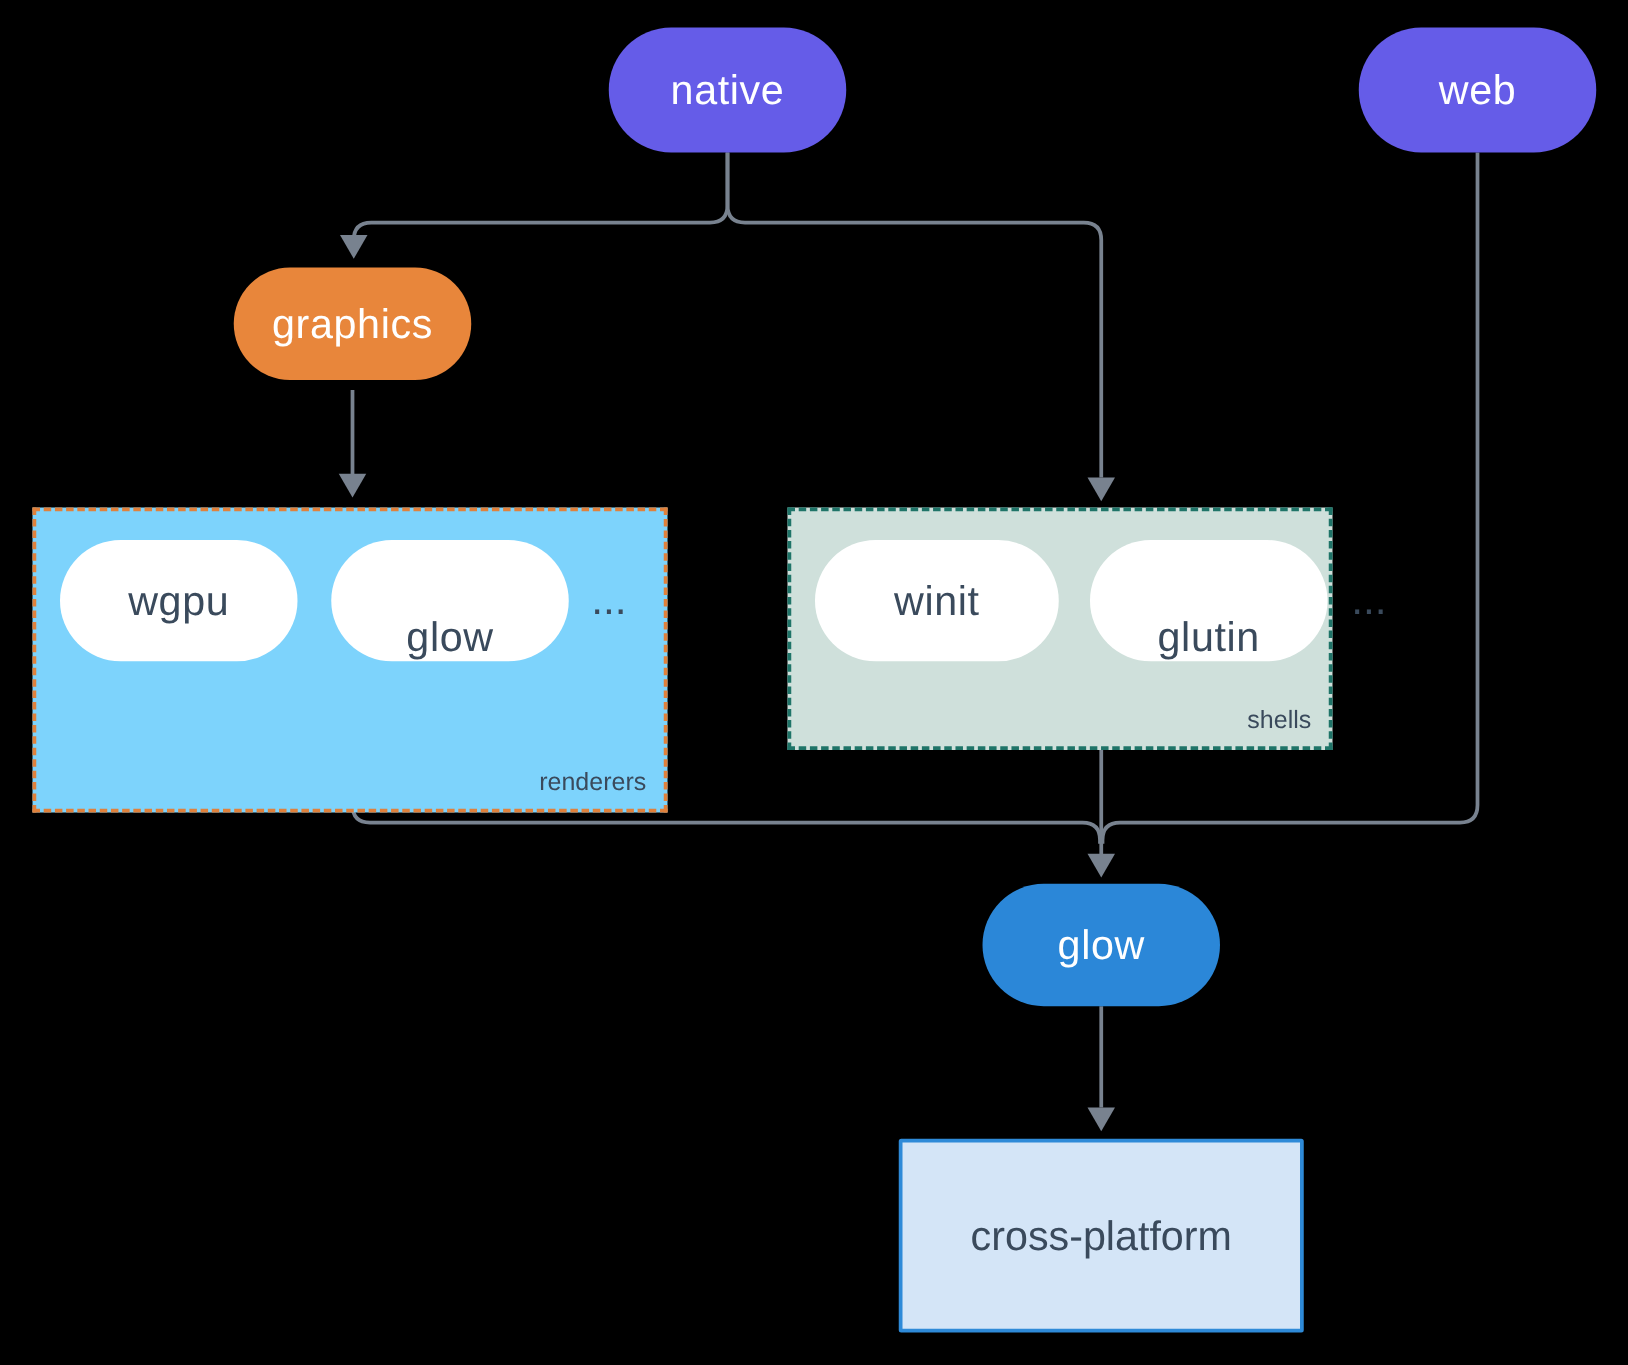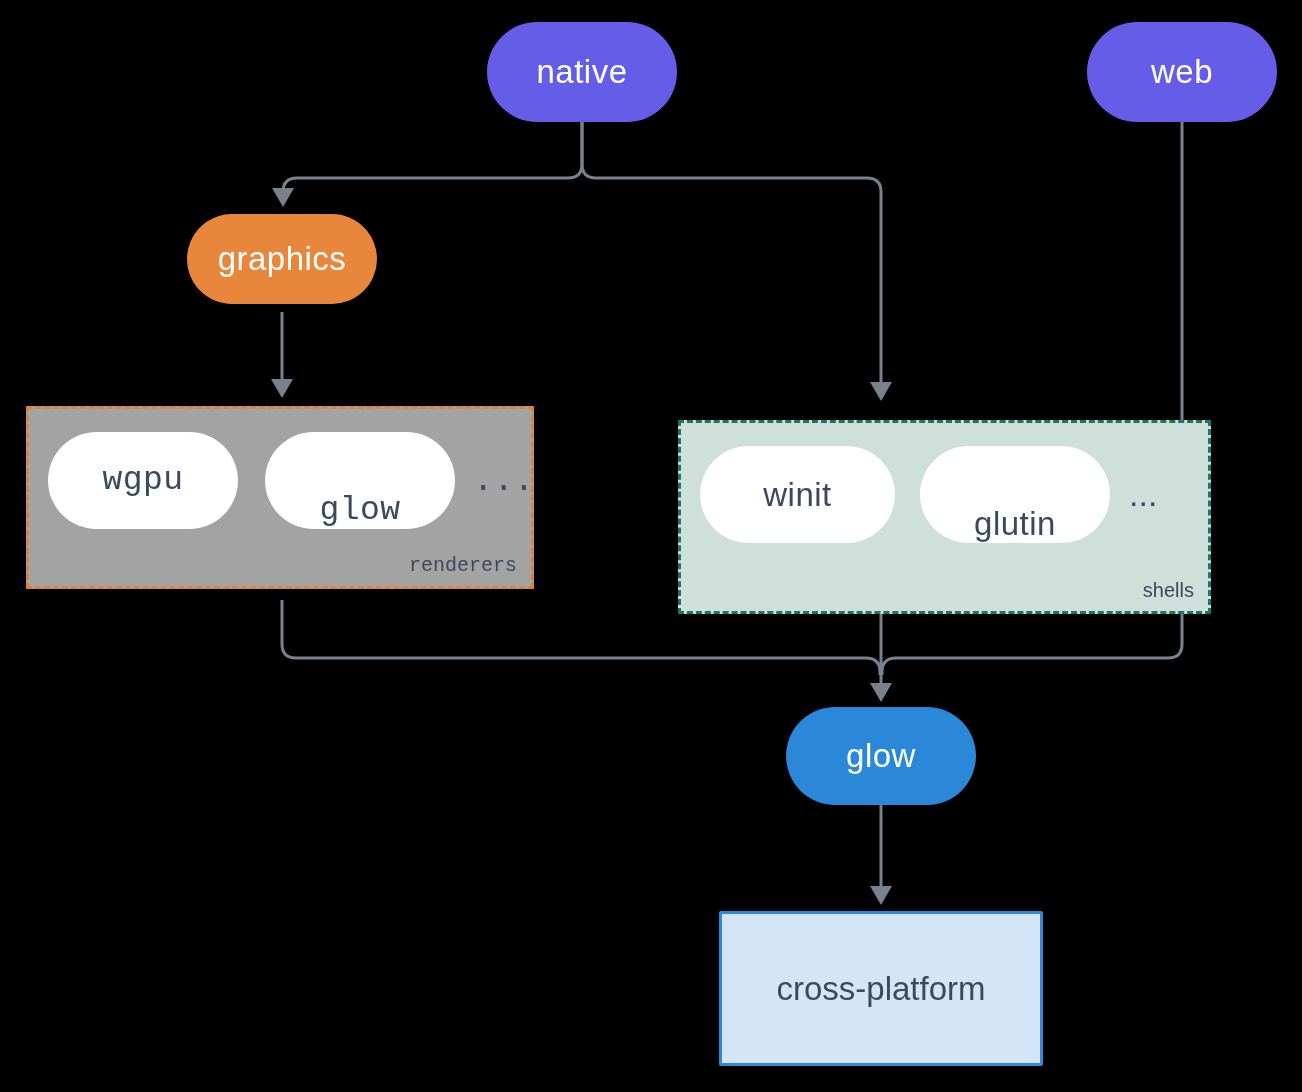--- a/index.html
+++ b/index.html
@@ -39,30 +39,28 @@
   .node-native   { left: 487px; top: 22px;  width: 190px; height: 100px; }
   .node-web      { left: 1087px; top: 22px; width: 190px; height: 100px; }
   .node-graphics { left: 187px; top: 214px; width: 190px; height: 90px; }
   .node-iced     { left: 786px; top: 707px; width: 190px; height: 98px; }
 
   .group-box {
     position: absolute;
     box-sizing: border-box;
   }
   .group-renderers {
-    left: 26px; top: 406px; width: 508px; height: 183px;
-    background: #a3a3a3;
+    left: 26px; top: 406px; width: 508px; height: 244px;
+    background: #7dd3fc;
     border: 3px dashed #E0813C;
-    font-family: Liberation Mono, monospace;
   }
   .group-shells {
-    left: 630px; top: 420px; width: 533px; height: 194px;
+    left: 630px; top: 406px; width: 436px; height: 194px;
     background: #CFE0DB;
     border: 3px dashed #1F7468;
-    margin-left: 48px;
   }
   .group-box .pill { height: 97px; top: 23px; }
   .g-pill-1 { left: 19px;  width: 190px; }
   .g-pill-2 { left: 236px; width: 190px; align-items: flex-end; }
   .group-shells .g-pill-1 { width: 195px; }
   .group-shells .g-pill-2 { left: 239px; }
   .ellipsis {
     position: absolute;
     top: 23px;
     height: 97px;

